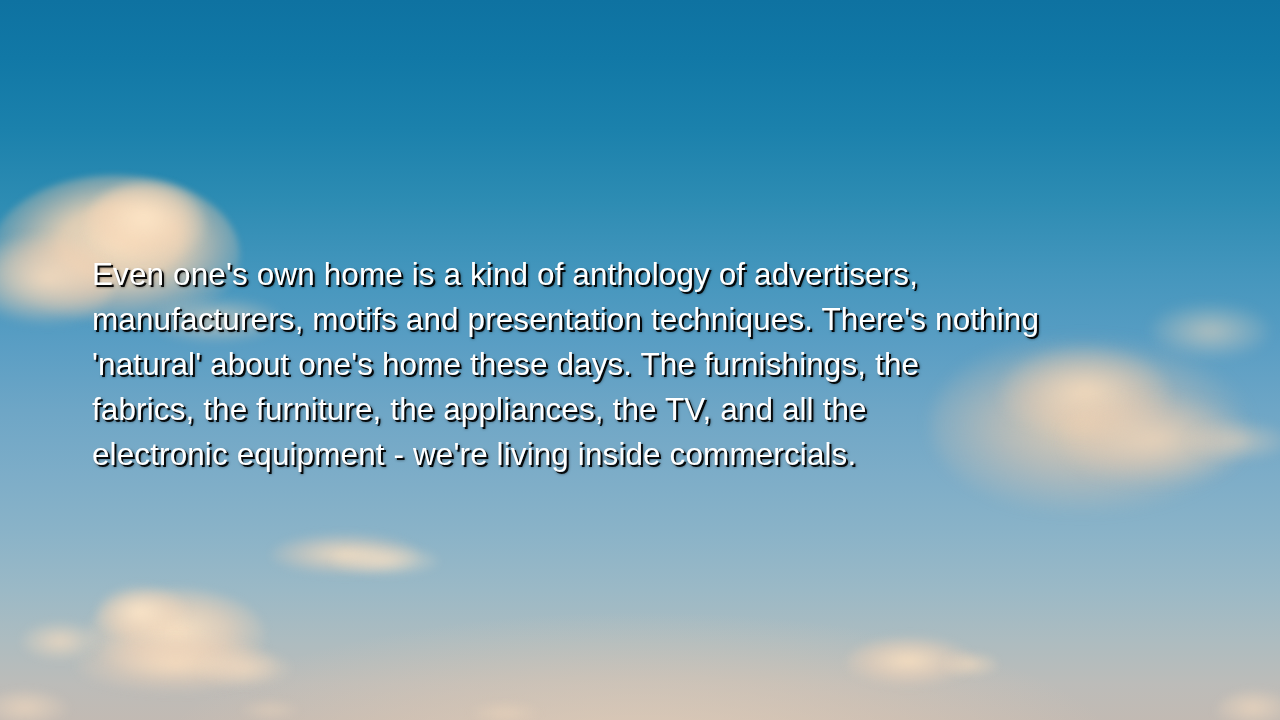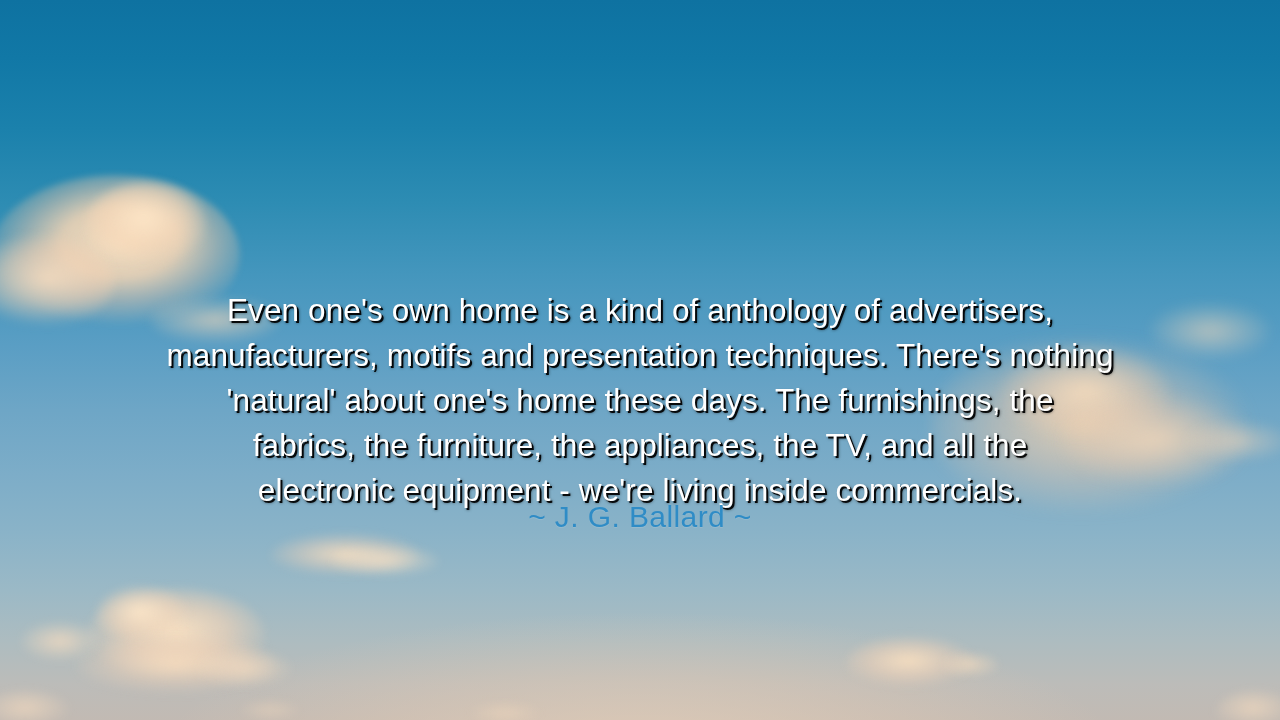--- a/index.html
+++ b/index.html
@@ -334,23 +334,22 @@
     filter: blur(4px);
   }
 
   
   .quote-block {
     position: absolute;
     left: 50%;
     top: 252px;
     transform: translateX(-50%);
     width: 1096px;
-    text-align: center;
+    text-align: left;
     z-index: 10;
-    margin-top: 36px;
   }
 
   .quote-text {
     margin: 0;
     font-family: "Liberation Sans", sans-serif;
     font-size: 31.5px;
     line-height: 45px;
     font-weight: 400;
     color: #ffffff;
     letter-spacing: 0.1px;
@@ -418,17 +417,14 @@
   <div class="cloud c-wisp-b"></div>
 
   <div class="quote-block">
     <p class="quote-text">Even one's own home is a kind of anthology of advertisers,
 manufacturers, motifs and presentation techniques. There's nothing
 'natural' about one's home these days. The furnishings, the
 fabrics, the furniture, the appliances, the TV, and all the
 electronic equipment - we're living inside commercials.</p>
   </div>
 
-  <div class="attribution-row">
-    <p class="attribution">~ J. G. Ballard ~</p>
-  </div>
 
 </div>
 
 </body></html>

